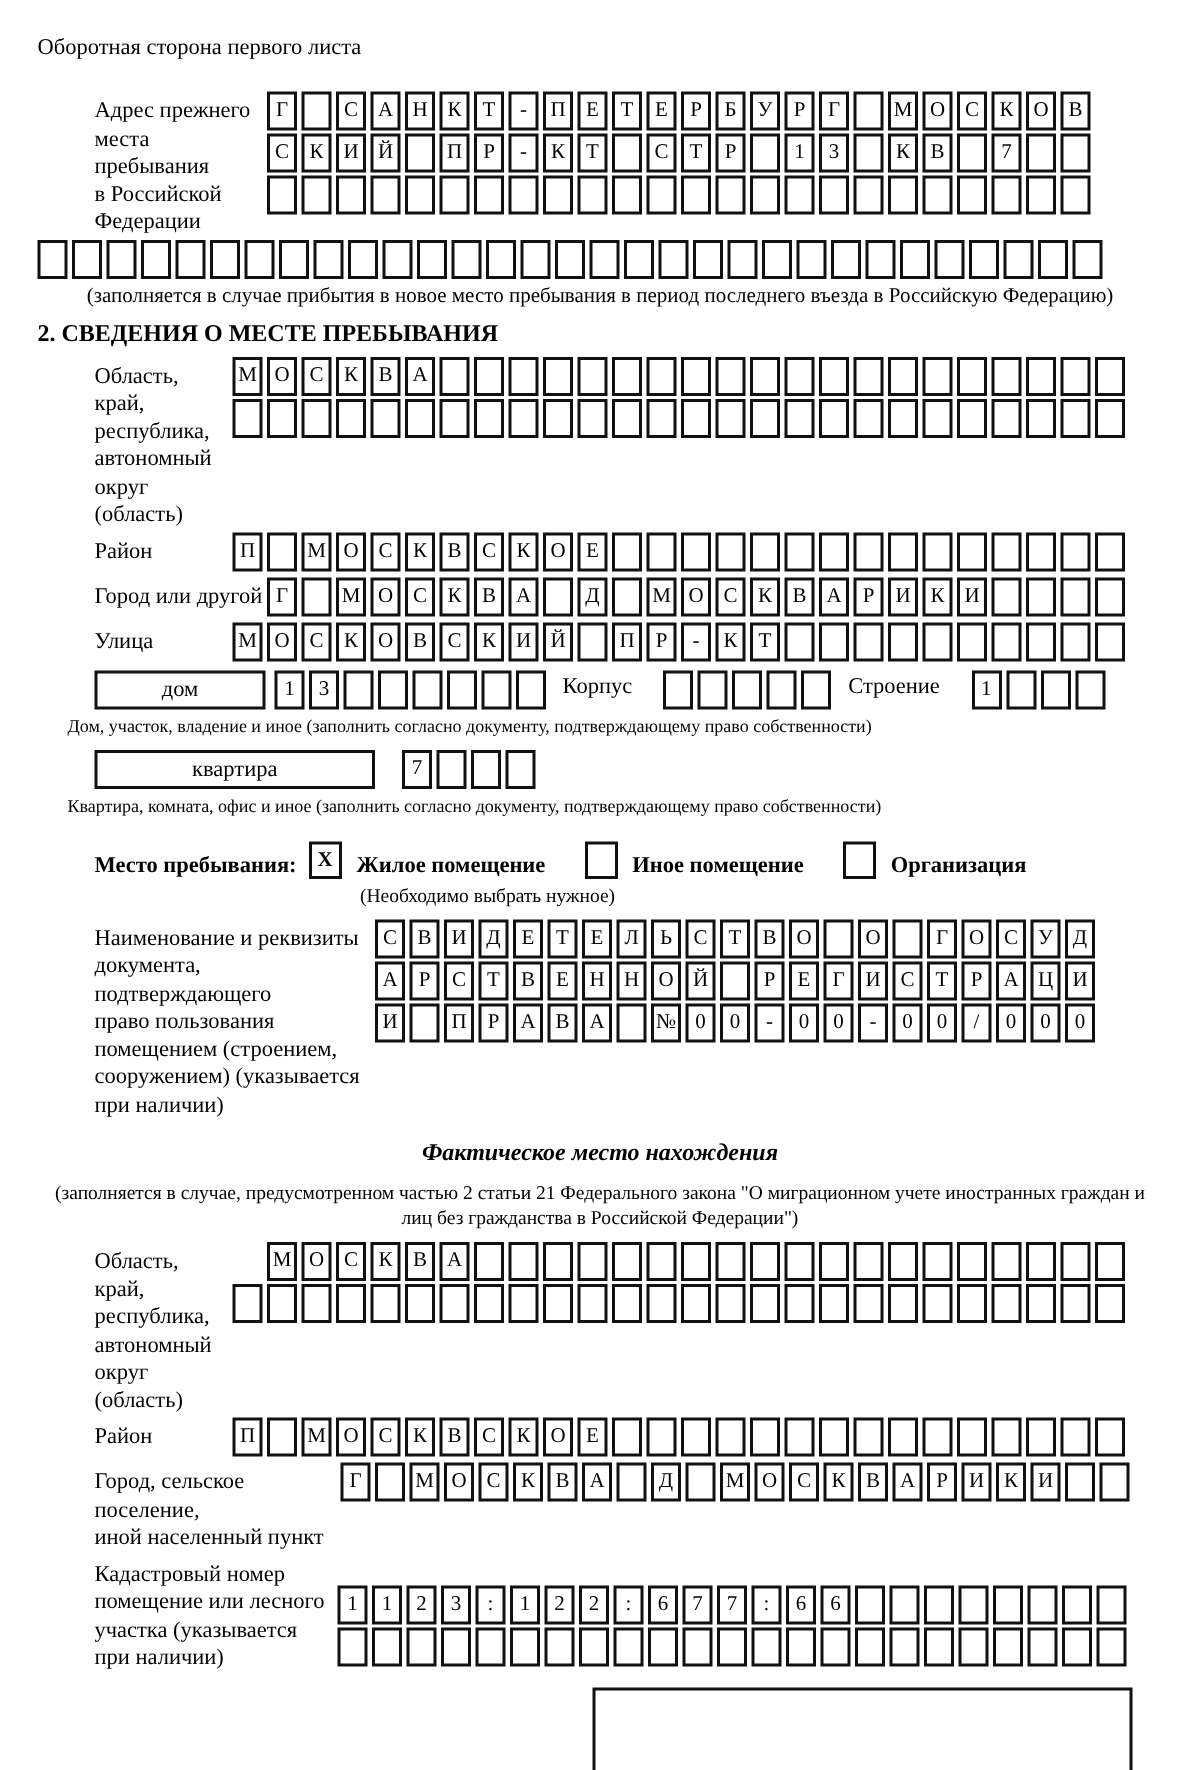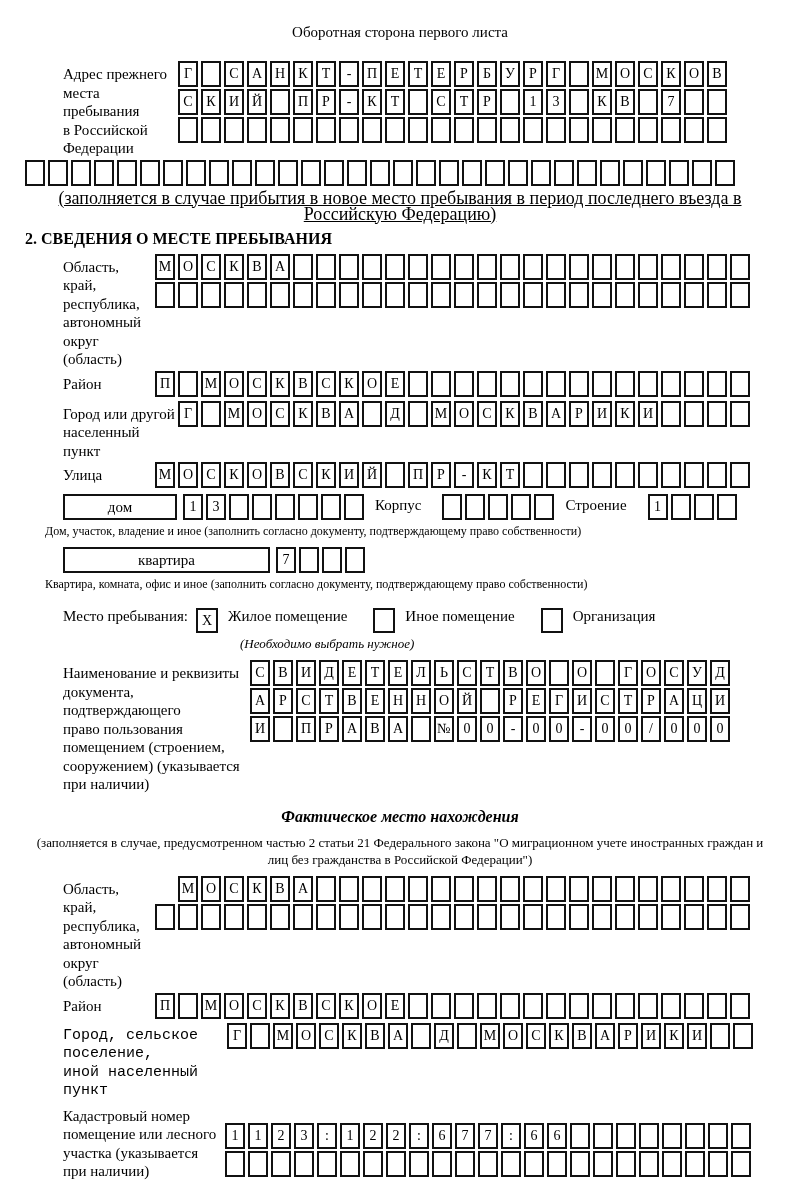--- a/index.html
+++ b/index.html
@@ -2,52 +2,52 @@
 <html><head>
 <meta charset="utf-8">
 <style>
   * { margin:0; padding:0; box-sizing:border-box; }
   html,body { background:#ffffff; }
   .page {
     width:800px; min-height:1180px; padding:24px 25px 10px 25px;
     font-family:"Liberation Serif","DejaVu Serif",serif; color:#000; font-size:15px;
     position:relative;
   }
-  .hdr { text-align:center; font-size:15px; margin-bottom:20px; }
+  .hdr { text-align:left; font-size:15px; margin-bottom:20px; }
   .frow { display:flex; align-items:flex-start; margin-bottom:2px; }
   .flabel { flex:0 0 130px; padding-left:38px; font-size:15px; line-height:18.5px; padding-top:4px; }
   .flabel .ln { display:block; }
   .lab153 { flex-basis:153px; }
-  .lab202 { flex-basis:202px;font-family:Liberation Mono, monospace; }
+  .lab202 { flex-basis:202px; }
   .lab200 { flex-basis:200px; }
   .lab225 { flex-basis:225px; }
   .cellcol { display:block; }
   .cells { display:flex; margin-bottom:2px; }
   .cell {
     flex:0 0 20px; width:20px; height:26px; border:2px solid #111;
     margin-right:3px; font-size:14px; line-height:22px; text-align:center;
     font-family:"Liberation Serif","DejaVu Serif",serif;
   }
   .ind23 { margin-left:23px; }
-  .note { text-align:center; font-size:18px; margin:4px 0 6px 0; line-height:16px;text-decoration:underline; }
+  .note { text-align:center; font-size:14px; margin:4px 0 6px 0; line-height:16px; }
   .sect-title { font-weight:bold; font-size:16px; margin:8px 0 6px 0; }
   .houserow { display:flex; align-items:flex-start; margin:4px 0 2px 38px; }
   .wbox { border:2px solid #111; height:26px; line-height:22px; text-align:center; font-size:15px; }
   .dom-box { width:114px; margin-right:6px; }
-  .kv-box  { width:207px; margin-right:6px; }
+  .kv-box  { width:187px; margin-right:18px; }
   .inl-lab { padding:3px 21px 0 8px; white-space:nowrap; font-size:15px; }
   .caption { font-size:12px; padding-left:20px; margin:2px 0 8px 0; }
-  .stayrow { display:flex; align-items:flex-start; margin-left:38px; margin-top:16px; }
+  .stayrow { display:flex; align-items:flex-end; margin-left:38px; margin-top:16px;font-weight:bold; }
   .stay-lab { margin-right:8px; }
   .opt-lab { margin:0 26px 0 10px; }
   .cell-lg {
     flex:0 0 22px; width:22px; height:25px; border:2px solid #111;
     font-size:14px; line-height:21px; text-align:center;
   }
-  .stay-note { font-size:13px; margin:3px 0 8px 215px;font-style:italic; }
+  .stay-note { font-size:13px; margin:3px 0 8px 215px; }
   .mid-title { text-align:center; font-weight:bold; font-size:16px; margin:14px 0 8px 0;font-style:italic; }
   .mid-note { text-align:center; font-size:13px; line-height:17px; margin-bottom:8px; }
   .stampwrap { margin-top:10px; }
   .stampbox { margin-left:370px; width:360px; height:172px; border:2px solid #111; }
 </style>
 </head>
 <body>
 
 <div class="page">
 
@@ -273,21 +273,20 @@
         <span class="cell"></span>
         <span class="cell"></span>
         <span class="cell"></span>
         <span class="cell"></span>
       </div>
   </div>
 
   <div class="frow">
     <div class="flabel lab153" style="flex-basis:153px">
       <span class="ln">Город или другой</span>
-      <span class="ln">населенный пункт</span>
     </div>
     <div class="cells">
         <span class="cell">Г</span>
         <span class="cell"></span>
         <span class="cell">М</span>
         <span class="cell">О</span>
         <span class="cell">С</span>
         <span class="cell">К</span>
         <span class="cell">В</span>
         <span class="cell">А</span>

